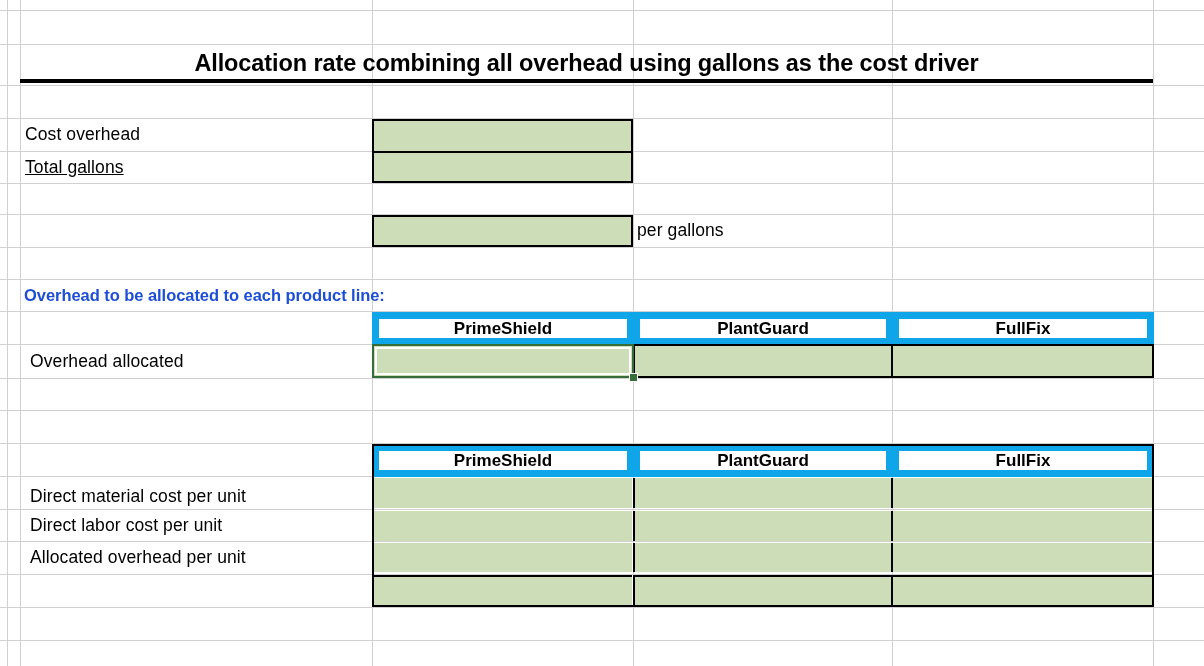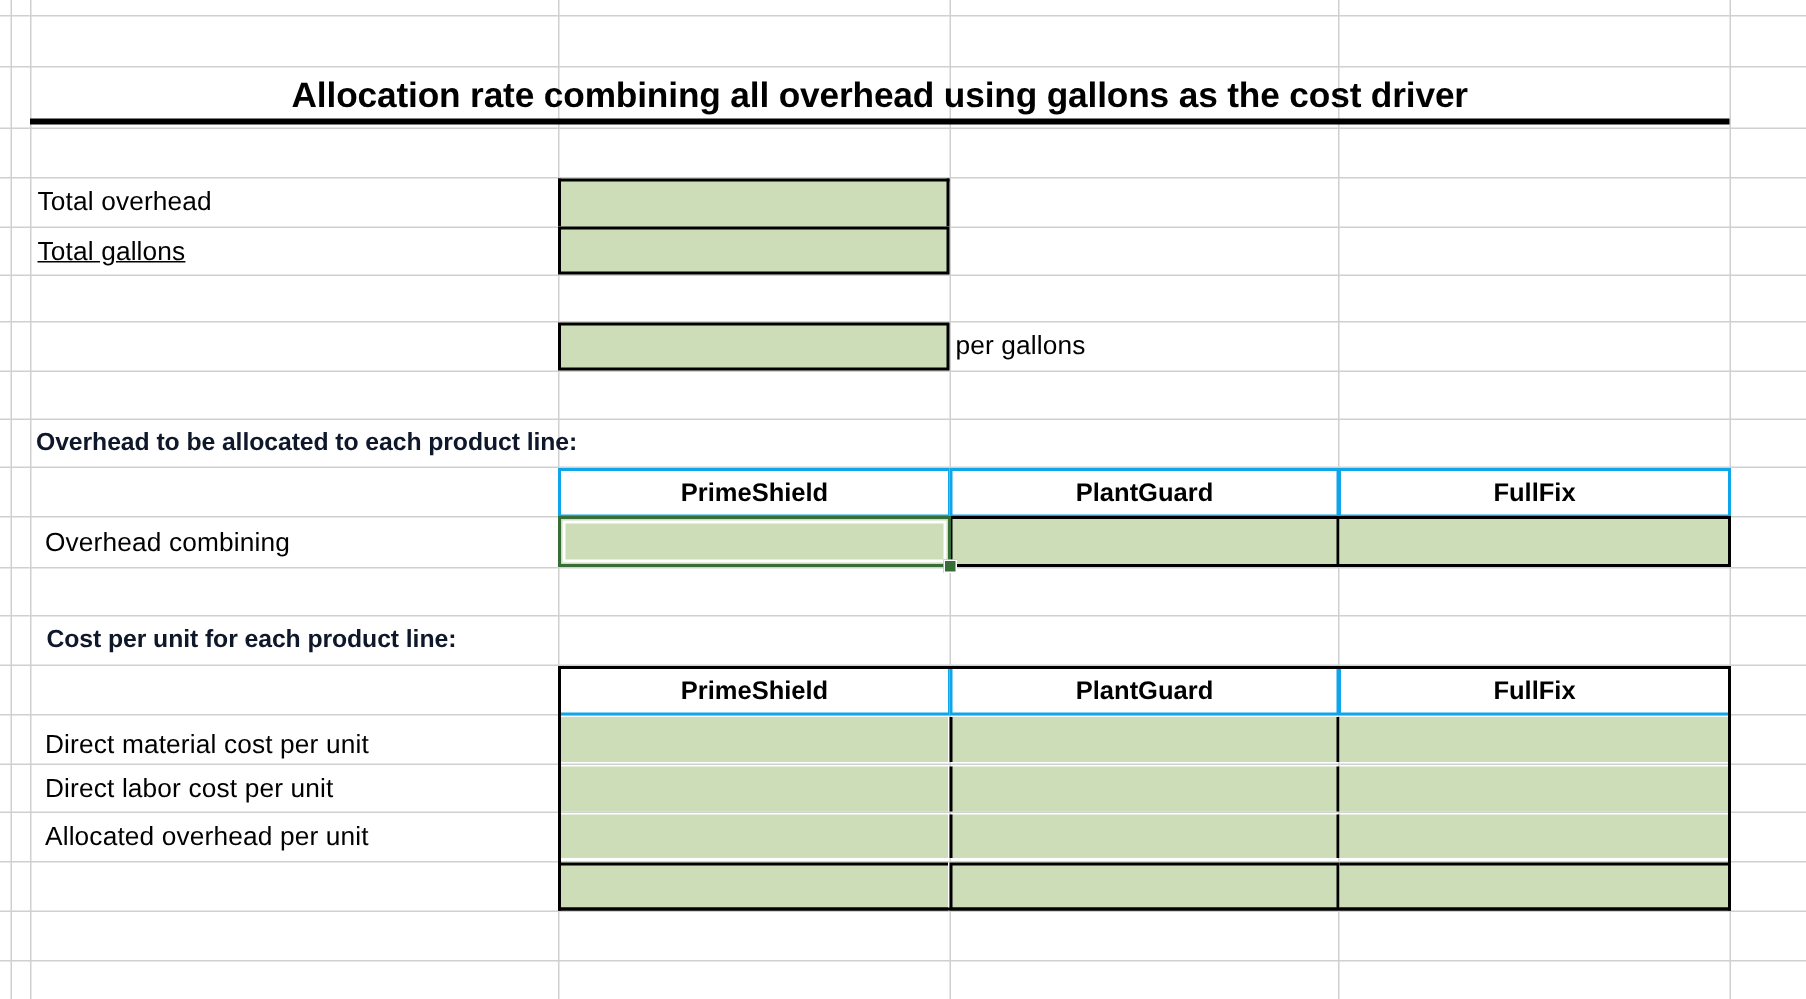--- a/index.html
+++ b/index.html
@@ -46,21 +46,21 @@
     overflow: visible;
   }
   .lbl {
     font-size: 17.5px;
     color: #000;
     letter-spacing: 0.1px;
   }
   .lbl-bold {
     font-size: 16.5px;
     font-weight: bold;
-    color: #0f172a;
+    color: #1d4ed8;
     letter-spacing: -0.05px;
   }
 
   
   #title-text {
     position: absolute;
     left: 20px;
     top: 47px;
     width: 1133px;
     height: 33px;
@@ -96,21 +96,21 @@
   .hdr {
     position: absolute;
     box-sizing: border-box;
     background: #ffffff;
     display: flex;
     align-items: center;
     justify-content: center;
     font-size: 17px;
     font-weight: bold;
     color: #000;
-    border: 2px solid #0ea5e9;
+    border: 7px solid #0ea5e9;
   }
 
   
   .outline {
     position: absolute;
     box-sizing: border-box;
     border: 2px solid #000;
     pointer-events: none;
   }
 
@@ -168,45 +168,44 @@
   <div class="gridline-h" style="top:476px;"></div>
   <div class="gridline-h" style="top:509px;"></div>
   <div class="gridline-h" style="top:541px;"></div>
   <div class="gridline-h" style="top:574px;"></div>
   <div class="gridline-h" style="top:607px;"></div>
   <div class="gridline-h" style="top:640px;"></div>
 
   <div id="title-text">Allocation rate combining all overhead using gallons as the cost driver</div>
   <div id="title-rule"></div>
 
-  <div class="cell lbl" style="left:25px; top:118px; width:345px; height:33px;">Total overhead</div>
+  <div class="cell lbl" style="left:25px; top:118px; width:345px; height:33px;">Cost overhead</div>
   <div class="fill bt bl br" style="left:372px; top:119px; width:261px; height:32px;"></div>
 
   <div class="cell lbl" style="left:25px; top:151px; width:345px; height:32px;text-decoration:underline;">Total gallons</div>
   <div class="fill bt bb bl br" style="left:372px; top:151px; width:261px; height:32px;"></div>
 
   <div class="fill bt bb bl br" style="left:372px; top:215px; width:261px; height:32px;"></div>
   <div class="cell lbl" style="left:637px; top:214px; width:250px; height:33px;">per gallons</div>
 
   <div class="cell lbl-bold" style="left:24px; top:279px; width:600px; height:32px;">Overhead to be allocated to each product line:</div>
 
   <div class="hdr" style="left:372px; top:312px; width:262px; height:33px;">PrimeShield</div>
   <div class="hdr" style="left:633px; top:312px; width:260px; height:33px;">PlantGuard</div>
   <div class="hdr" style="left:892px; top:312px; width:262px; height:33px;">FullFix</div>
 
-  <div class="cell lbl" style="left:30px; top:344px; width:340px; height:34px;">Overhead combining</div>
+  <div class="cell lbl" style="left:30px; top:344px; width:340px; height:34px;">Overhead allocated</div>
   <div class="fill" style="left:374px; top:345px; width:258px; height:31px;"></div>
   <div class="fill bl br" style="left:633px; top:345px; width:260px; height:31px;"></div>
   <div class="fill br" style="left:893px; top:345px; width:261px; height:31px;"></div>
   <div class="outline" style="left:372px; top:344px; width:782px; height:34px;"></div>
 
   <div id="active-cell" style="left:372px; top:344px; width:262px; height:34px;"></div>
   <div id="fill-handle" style="left:629px; top:373px;"></div>
 
-  <div class="cell lbl-bold" style="left:31px; top:410px; width:600px; height:33px;">Cost per unit for each product line:</div>
 
   <div class="hdr" style="left:372px; top:444px; width:262px; height:33px;">PrimeShield</div>
   <div class="hdr" style="left:633px; top:444px; width:260px; height:33px;">PlantGuard</div>
   <div class="hdr" style="left:892px; top:444px; width:262px; height:33px;">FullFix</div>
 
   <div class="cell lbl" style="left:30px; top:480px; width:340px; height:33px;">Direct material cost per unit</div>
   <div class="fill bl" style="left:372px; top:478px; width:260px; height:30px;"></div>
   <div class="fill bl br" style="left:633px; top:478px; width:260px; height:30px;"></div>
   <div class="fill br" style="left:893px; top:478px; width:261px; height:30px;"></div>
 

